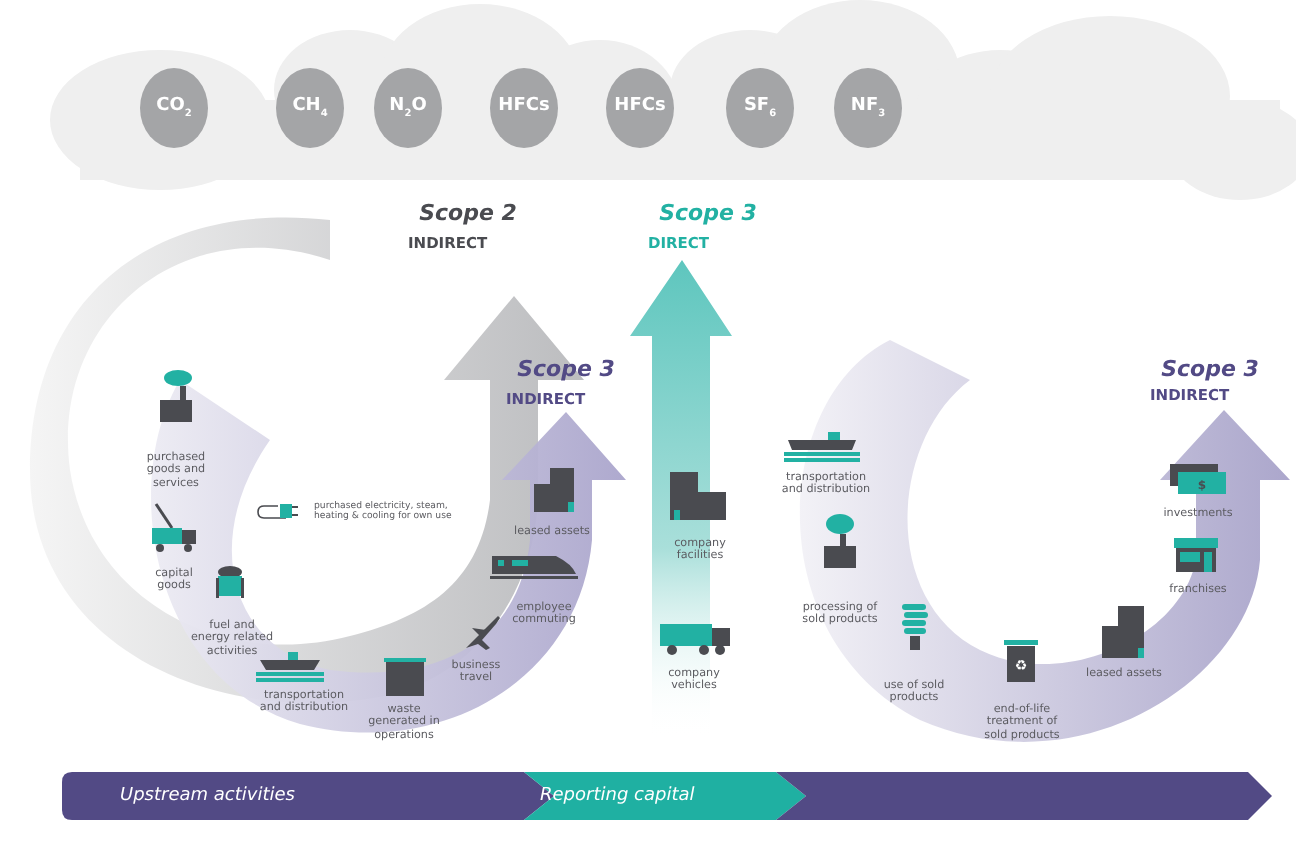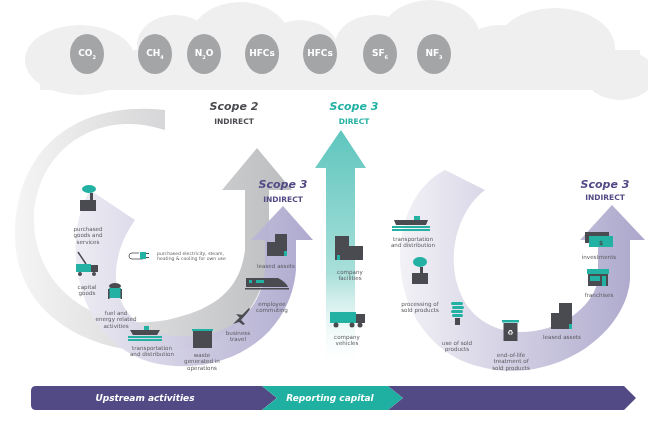--- a/index.html
+++ b/index.html
@@ -2,23 +2,23 @@
 <html><head>
 <meta charset="utf-8">
 <style>
   html, body { margin:0; padding:0; background:#ffffff; }
   body { width:648px; height:425px; position:relative; overflow:hidden; font-family:"DejaVu Sans", sans-serif; }
   #stage { position:absolute; left:0; top:0; width:648px; height:425px; }
   .lbl { position:absolute; font-family:"DejaVu Sans", sans-serif; color:#5b5b60; text-align:center; line-height:1.15; white-space:nowrap; }
   .small { font-size:5.6px; }
   .tiny { font-size:4.6px; text-align:left; }
   .scope-title { position:absolute; font-family:"DejaVu Sans", sans-serif; font-weight:bold; font-style:italic; font-size:11px; text-align:center; white-space:nowrap; }
-  .scope-sub { position:absolute; font-family:"DejaVu Sans", sans-serif; font-weight:bold; font-size:7.5px; text-align:center; white-space:nowrap; }
+  .scope-sub { position:absolute; font-family:"DejaVu Sans", sans-serif; font-weight:bold; font-size:7.5px; text-align:left; white-space:nowrap; }
   .gas { position:absolute; font-family:"DejaVu Sans", sans-serif; font-weight:bold; color:#ffffff; font-size:9px; text-align:center; width:40px; }
-  .band-text { position:absolute; font-family:"DejaVu Sans", sans-serif; font-weight:bold; font-style:italic; color:#ffffff; font-size:9px; text-align:center; white-space:nowrap; }
+  .band-text { position:absolute; font-family:"DejaVu Sans", sans-serif; font-weight:normal; font-style:italic; color:#ffffff; font-size:9px; white-space:nowrap; }
 </style>
 </head>
 <body>
 
 <div id="stage">
 <svg width="648" height="425" viewBox="0 0 648 425" xmlns="http://www.w3.org/2000/svg" style="position:absolute;left:0;top:0">
   <defs>
     <linearGradient id="gTeal" x1="0" y1="0" x2="0" y2="1">
       <stop offset="0" stop-color="#5ec6be"></stop>
       <stop offset="0.6" stop-color="#a9dfda"></stop>

